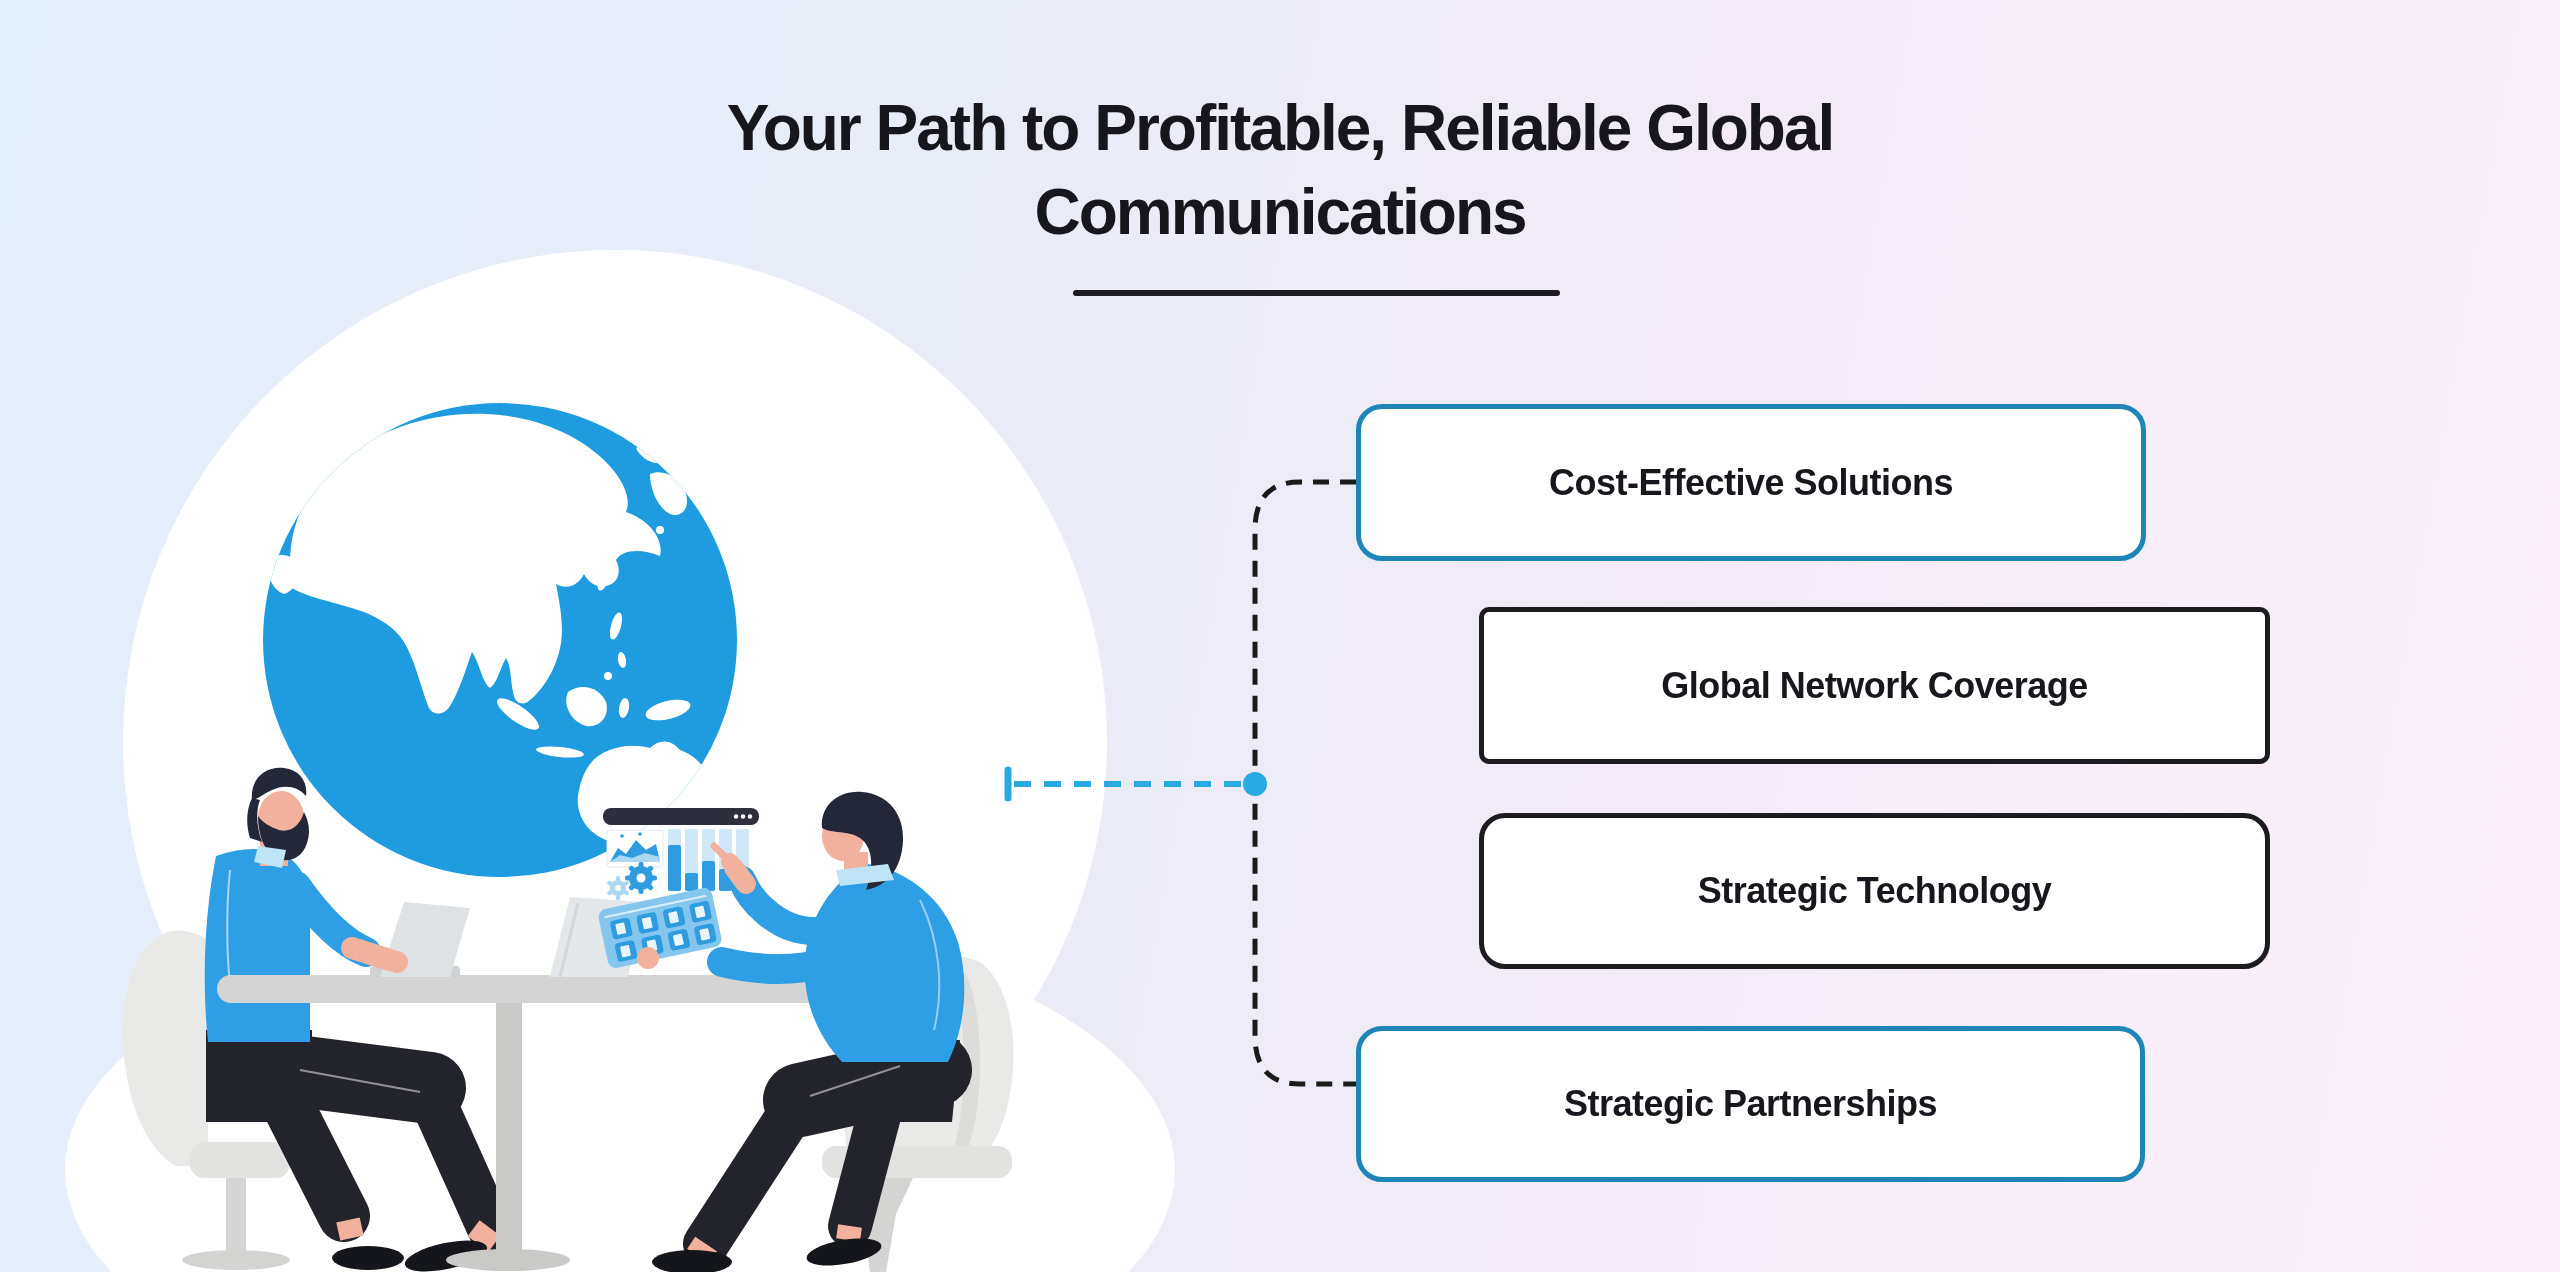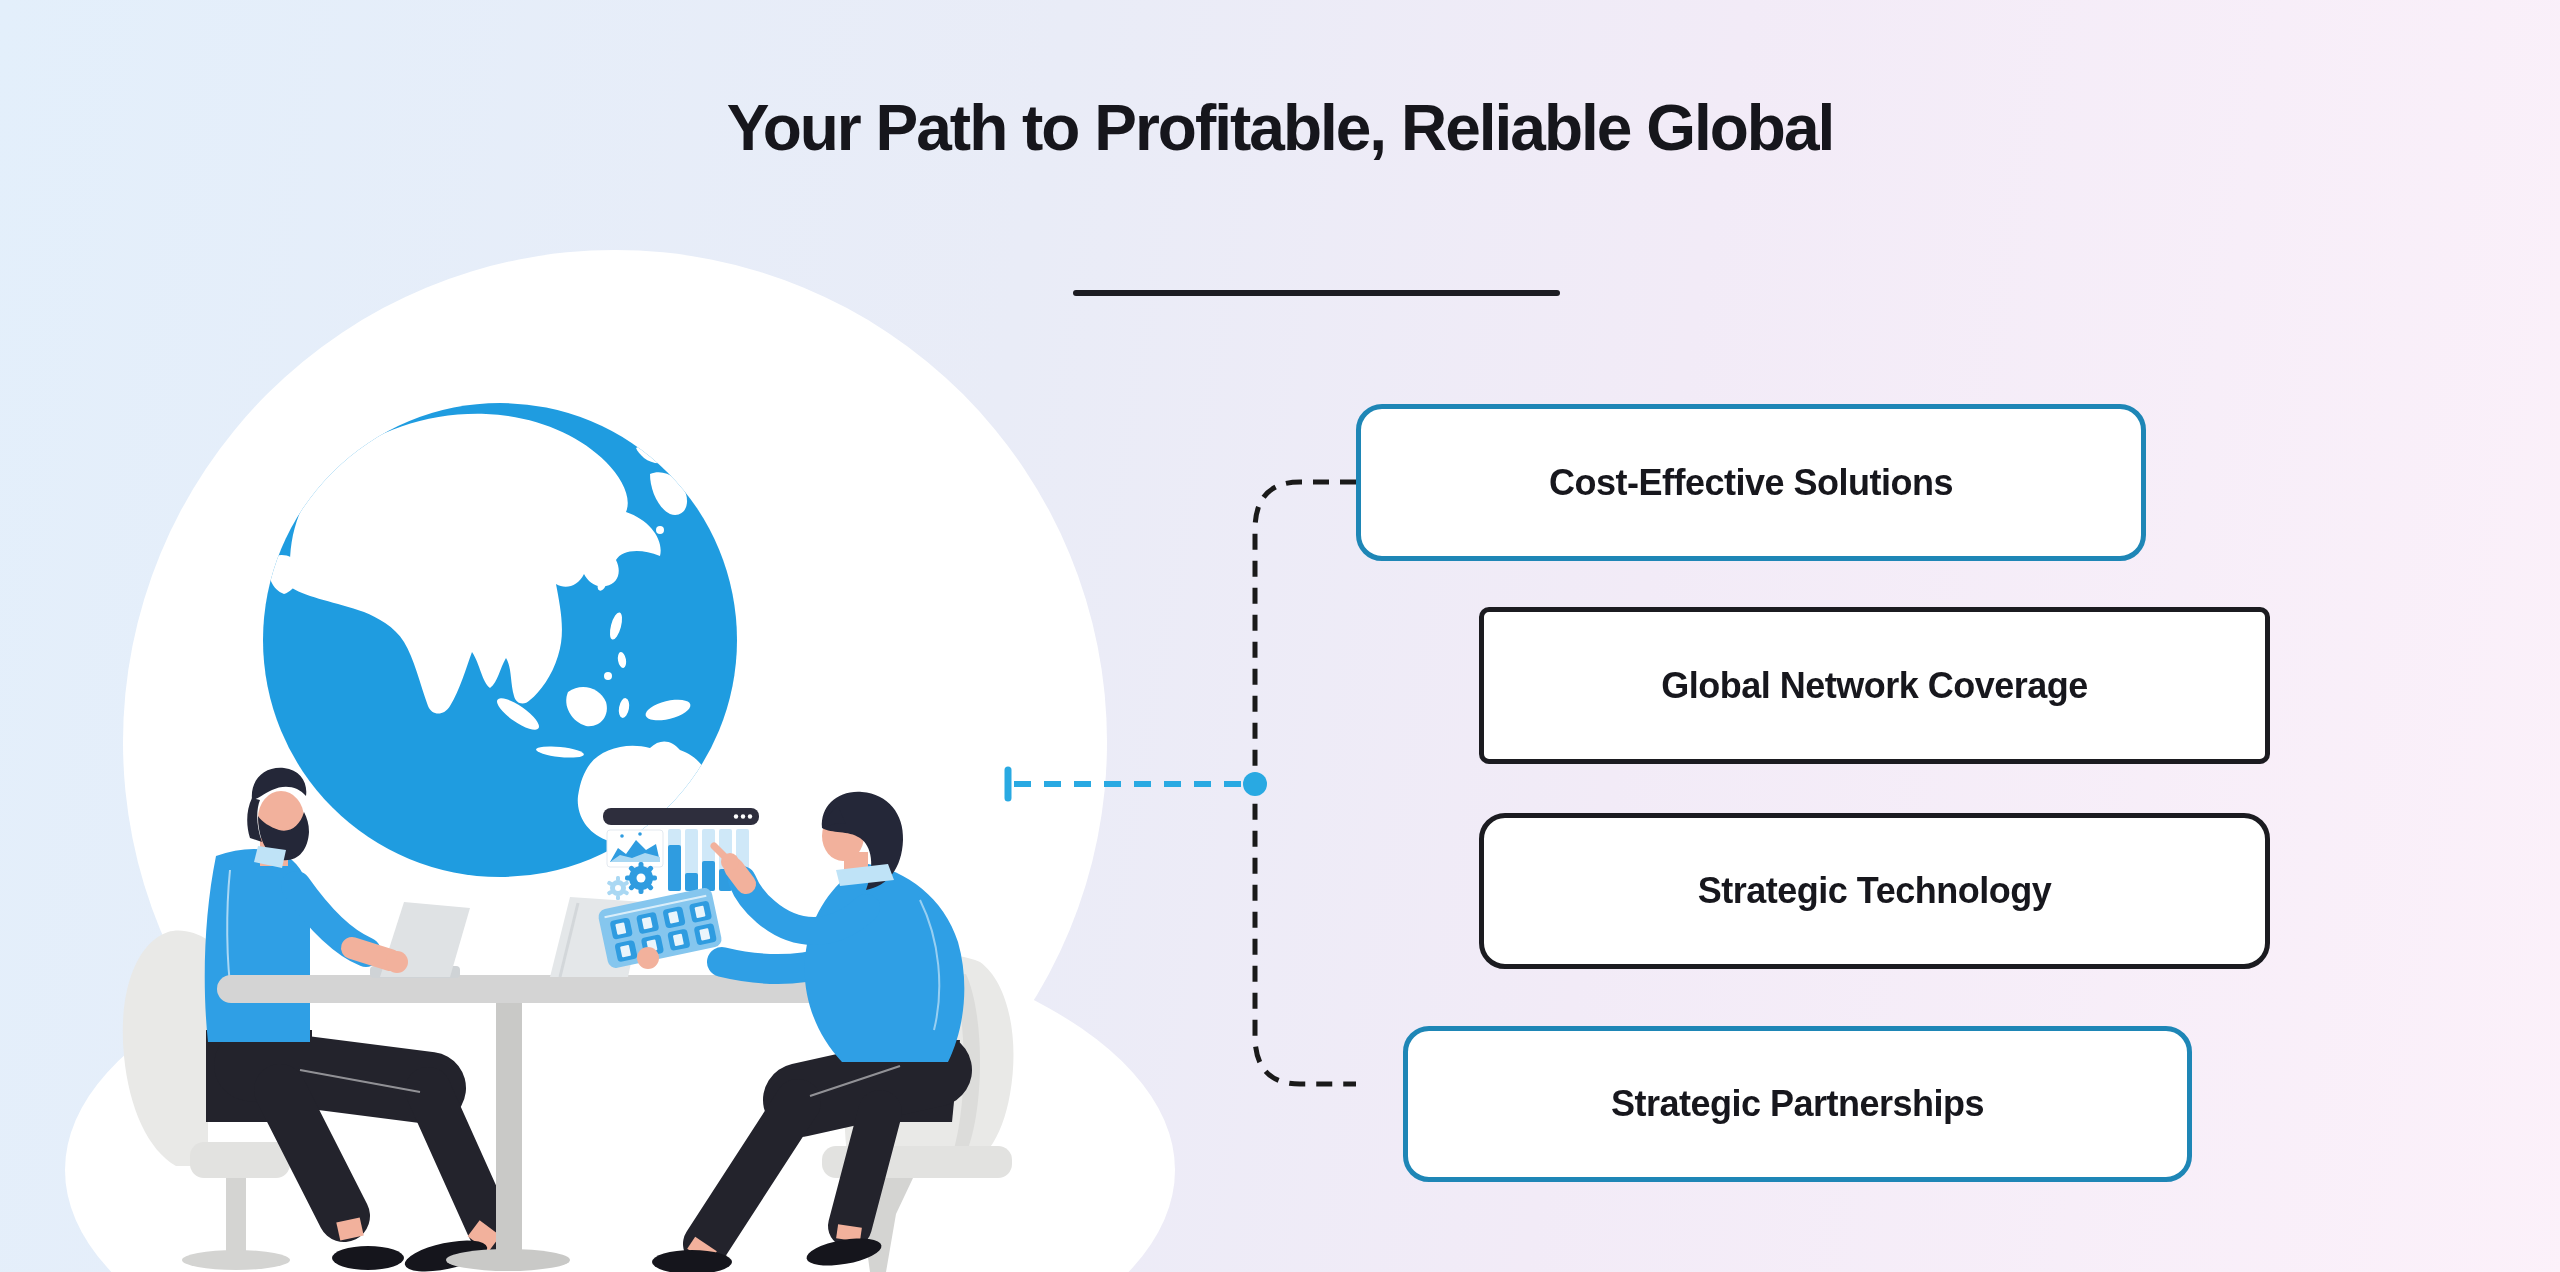--- a/index.html
+++ b/index.html
@@ -255,29 +255,30 @@
 
   <svg class="connectors" viewBox="0 0 2560 1272" aria-hidden="true">
     <path d="M 1356,482 H 1300 C 1270,482 1255,498 1255,530 V 1036 C 1255,1068 1270,1084 1300,1084 H 1356" fill="none" stroke="#1a1a1a" stroke-width="5" stroke-dasharray="16 11"></path>
     <line x1="1014" y1="784" x2="1246" y2="784" stroke="#29a9e2" stroke-width="6" stroke-dasharray="17 13"></line>
     <line x1="1008" y1="770" x2="1008" y2="798" stroke="#29a9e2" stroke-width="7" stroke-linecap="round"></line>
     <circle cx="1255" cy="784" r="12" fill="#29a9e2"></circle>
   </svg>
 
   <div class="title">
     <div>Your Path to Profitable, Reliable Global</div>
+    <div>Communications</div>
   </div>
   <div class="title-underline"></div>
 
   <div class="node node-1" style="border-color: rgb(30, 134, 182);">
     <span>Cost-Effective Solutions</span>
   </div>
   <div class="node node-2" style="border-color: rgb(27, 27, 32); border-radius: 10px;">
     <span>Global Network Coverage</span>
   </div>
   <div class="node node-3" style="border-color: rgb(27, 27, 32);">
     <span>Strategic Technology</span>
   </div>
-  <div class="node node-4" style="border-color: rgb(30, 134, 182); margin-left: 47px;">
+  <div class="node node-4" style="border-color: rgb(30, 134, 182);">
     <span>Strategic Partnerships</span>
   </div>
 
 </div>
 
 </body></html>

